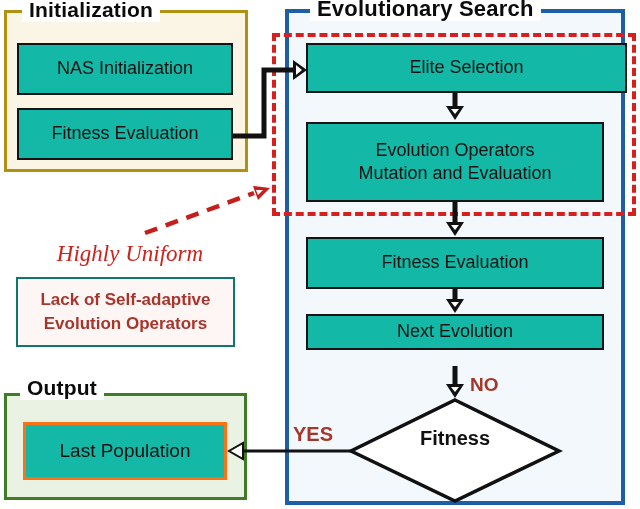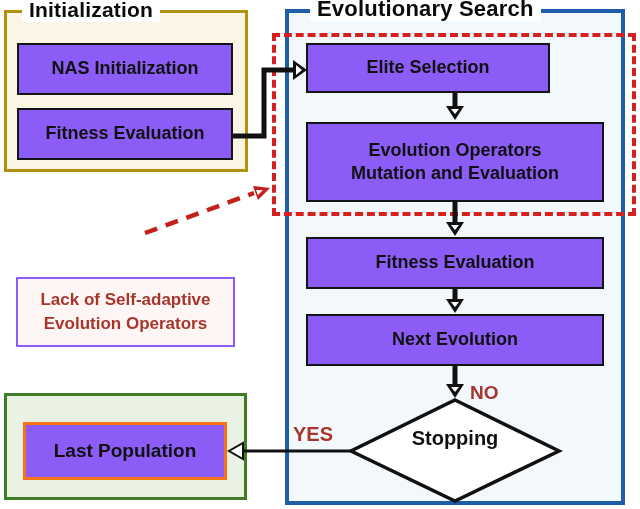--- a/index.html
+++ b/index.html
@@ -11,43 +11,43 @@
   .group-init{left:4px;top:10px;width:244px;height:162px;border:3px solid #B29110;background:#FBF5E6;}
   .group-es{left:285px;top:9px;width:340px;height:496px;border:4px solid #1E5EA6;background:#F2F8FC;}
   .group-out{left:4px;top:393px;width:243px;height:107px;border:3px solid #3E7C27;background:#EAF2E3;}
   .red-dashed{position:absolute;left:272px;top:33px;width:364px;height:183px;box-sizing:border-box;
     border:4px dashed #D62020;z-index:2;background:transparent;}
   .group-title{
     position:absolute;z-index:5;background:#ffffff;padding:0 7px;white-space:nowrap;
     font-weight:bold;font-size:21px;line-height:24px;color:#0b0b0b;letter-spacing:0.2px;
   }
   .node{
-    position:absolute;box-sizing:border-box;z-index:3;background:#8b5cf6;border:2px solid #141414;
+    position:absolute;box-sizing:border-box;z-index:3;background:#14b8a6;border:2px solid #141414;
     display:flex;flex-direction:column;align-items:center;justify-content:center;
-    font-weight:bold;font-size:18px;line-height:1.28;text-align:center;color:#111;
+    font-weight:normal;font-size:18px;line-height:1.28;text-align:center;color:#111;
   }
   .node-nas{left:17px;top:43px;width:216px;height:52px;}
   .node-fit1{left:17px;top:108px;width:216px;height:52px;}
-  .node-elite{left:306px;top:43px;width:244px;height:50px;}
+  .node-elite{left:306px;top:43px;width:321px;height:50px;}
   .node-evops{left:306px;top:122px;width:298px;height:80px;}
   .node-fit2{left:306px;top:237px;width:298px;height:52px;}
-  .node-next{left:306px;top:314px;width:298px;height:52px;}
+  .node-next{left:306px;top:314px;width:298px;height:36px;}
   .node-last{left:23px;top:422px;width:204px;height:58px;border:3px solid #f97316;font-size:19px;}
   .warning-box{
     position:absolute;left:16px;top:277px;width:219px;height:70px;box-sizing:border-box;z-index:3;
-    border:2px solid #8b5cf6;background:#FEF5F5;display:flex;flex-direction:column;
+    border:2px solid #0f766e;background:#FEF5F5;display:flex;flex-direction:column;
     align-items:center;justify-content:center;text-align:center;
     color:#A6362B;font-weight:bold;font-size:17px;line-height:1.4;
   }
   .highly-uniform{
     position:absolute;left:40px;top:241px;width:180px;z-index:3;text-align:center;
     font-family:"Liberation Serif",serif;font-style:italic;font-size:23px;color:#CC231D;
   }
   .decision-label{position:absolute;z-index:5;font-weight:bold;color:#A6362B;}
-  .label-no{left:470px;top:374px;font-size:19px;margin-top:8px;}
+  .label-no{left:470px;top:374px;font-size:19px;}
   .label-yes{left:293px;top:423px;font-size:20px;}
   .diamond-text{
     position:absolute;left:375px;top:426px;width:160px;z-index:5;text-align:center;
     font-weight:bold;font-size:20px;line-height:1.22;color:#111;
   }
   #arrow-layer{position:absolute;left:0;top:0;width:640px;height:509px;z-index:4;pointer-events:none;}
 </style>
 </head>
 <body>
 
@@ -77,29 +77,31 @@
     <span>Fitness Evaluation</span>
   </div>
   <div class="node node-next">
     <span>Next Evolution</span>
   </div>
 
   <div class="decision-label label-no">NO</div>
   <div class="decision-label label-yes">YES</div>
 
   <div class="diamond-text">
-    <span>Stopping</span><br>
+    <span>Fitness</span><br>
   </div>
 
+  <div class="highly-uniform">Highly Uniform</div>
   <div class="warning-box">
     <span>Lack of Self-adaptive</span>
     <span>Evolution Operators</span>
   </div>
 
   <div class="group group-out"></div>
+  <div class="group-title" style="left:20px;top:376px;">Output</div>
   <div class="node node-last">
     <span>Last Population</span>
   </div>
 
   <svg id="arrow-layer" viewBox="0 0 640 509" xmlns="http://www.w3.org/2000/svg">
 
     <polygon points="455,400 559,451 455,501 351,451" fill="#ffffff" stroke="#111" stroke-width="3.5"></polygon>
 
     <path d="M233,136 L264,136 L264,70 L295,70" fill="none" stroke="#111" stroke-width="5"></path>
     <polygon points="293,60 293,80 307,70" fill="#111"></polygon>

